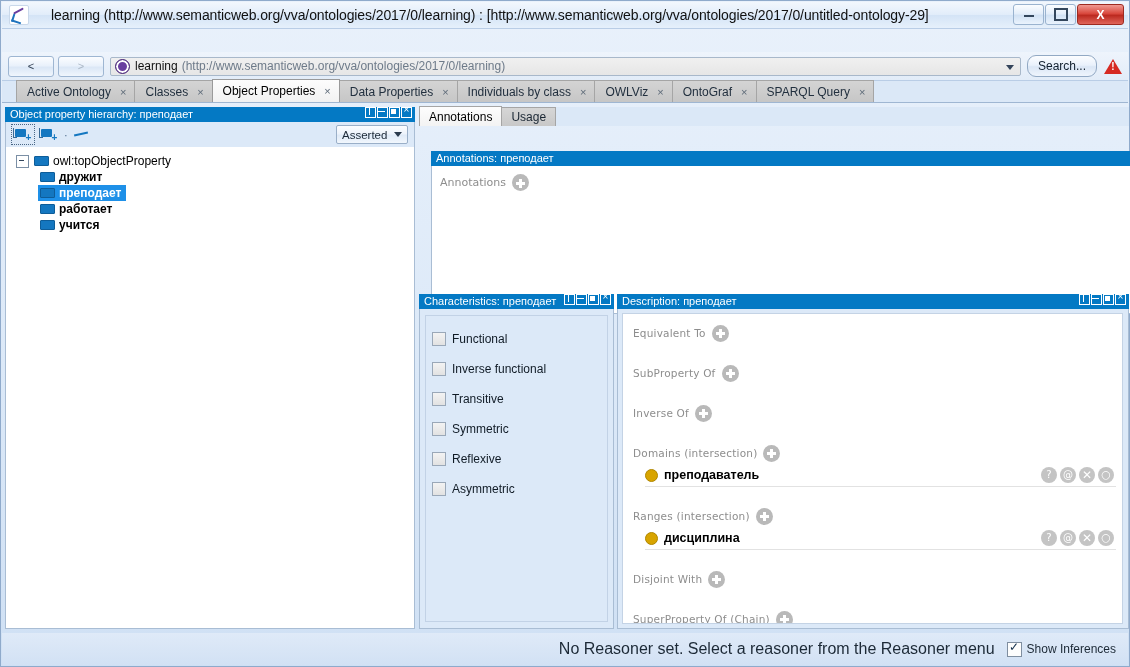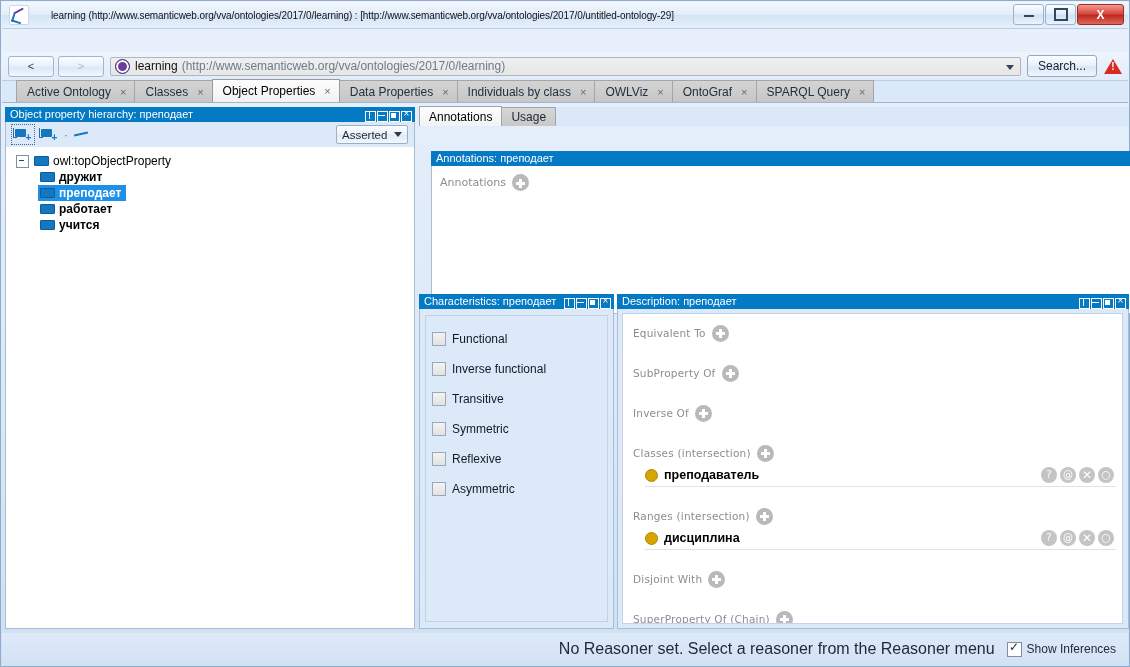--- a/index.html
+++ b/index.html
@@ -35,21 +35,21 @@
     width: 11px; height: 2px; background: #6a3fa0;
     transform: rotate(-28deg); border-radius: 1px;
   }
   .title-icon::after {
     content: ""; position: absolute; left: 2px; top: 9px;
     width: 8px; height: 6px;
     border-left: 2px solid #1e73be; border-bottom: 2px solid #1e73be;
     transform: rotate(18deg);
   }
   .title-text {
-    font-size: 10px; color: #111; white-space: nowrap;
+    font-size: 14px; color: #111; white-space: nowrap;
     letter-spacing: -0.1px;
     padding-left: 16px;
   }
   .win-controls {
     position: absolute; right: 4px; top: 2px;
     display: flex; align-items: center; gap: 1px;
   }
   .win-btn {
     width: 29px; height: 19px;
     border: 1px solid #9ab3cf;
@@ -108,21 +108,21 @@
   }
   .iri-name { font-size: 12px; color: #111; margin-right: 4px; }
   .iri-url { font-size: 12px; color: #6e7b8a; }
   .iri-caret {
     position: absolute; right: 6px; top: 7px;
     width: 0; height: 0; border-left: 4px solid transparent;
     border-right: 4px solid transparent; border-top: 5px solid #34445a;
   }
   .search-btn {
     height: 20px; padding: 0 10px;
-    border: 1px solid #92a9c4; border-radius: 3px;
+    border: 1px solid #92a9c4; border-radius: 9px;
     background: linear-gradient(180deg,#fcfdff 0%,#e9f1fb 46%,#dae6f5 54%,#eff5fd 100%);
     display: flex; align-items: center; font-size: 12px; color: #12202f;
   }
   .warn-icon {
     width: 18px; height: 17px; margin-left: 7px; position: relative; flex:0 0 auto;
   }
   .warn-icon::before {
     content:""; position:absolute; left:0; top:1px;
     border-left: 9px solid transparent; border-right: 9px solid transparent;
     border-bottom: 15px solid #d62a22;
@@ -153,21 +153,21 @@
     border-color: #9a9a9a; color: #000; height: 22px; z-index: 2;
   }
   .tab .tab-x {
     margin-left: 9px; color: #5d6a78; font-size: 11px;
   }
 
   
   .panel { position: absolute; box-sizing: border-box; }
   .panel-head {
     height: 15px; background: #0479c4;
-    display: flex; align-items: flex-end; justify-content: space-between;
+    display: flex; align-items: flex-start; justify-content: space-between;
     padding: 0 3px 0 5px; box-sizing: border-box;
   }
   .panel-head-title {
     color: #ffffff; font-size: 11px; white-space: nowrap;
     line-height: 15px;
   }
   .panel-ctrls { display: flex; gap: 1px; align-items: center; }
   .pc {
     width: 9px; height: 9px; border: 1px solid #ffffff;
     display: block; position: relative; background: #0479c4;
@@ -626,21 +626,21 @@
         <div class="desc-sec">
           <div class="desc-sec-head">
             <span class="faint-label">Inverse Of</span>
             <span class="plus-btn"></span>
           </div>
         </div>
         <div class="spacer-24"></div>
 
         <div class="desc-sec">
           <div class="desc-sec-head">
-            <span class="faint-label">Classes (intersection)</span>
+            <span class="faint-label">Domains (intersection)</span>
             <span class="plus-btn"></span>
           </div>
           <div class="desc-value-row">
             <span class="cls-dot"></span>
             <span class="cls-name">преподаватель</span>
             <span class="row-actions">
               <span class="rb">?</span>
               <span class="rb">@</span>
               <span class="rb x">✕</span>
               <span class="rb o">○</span>

